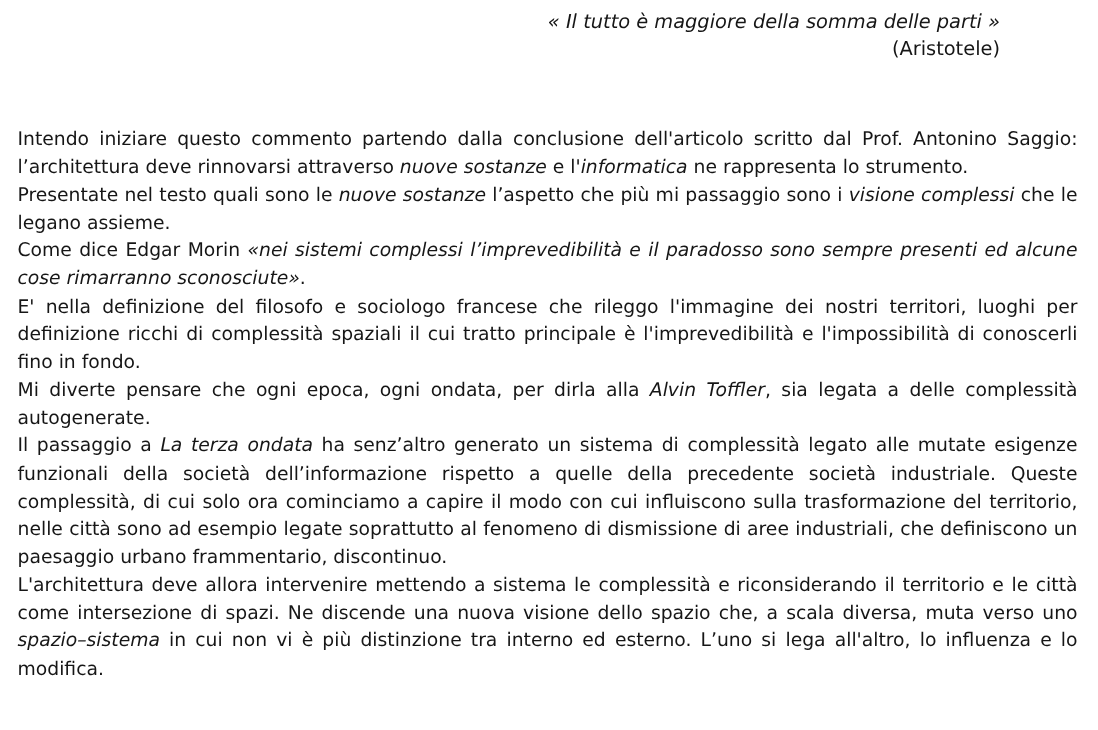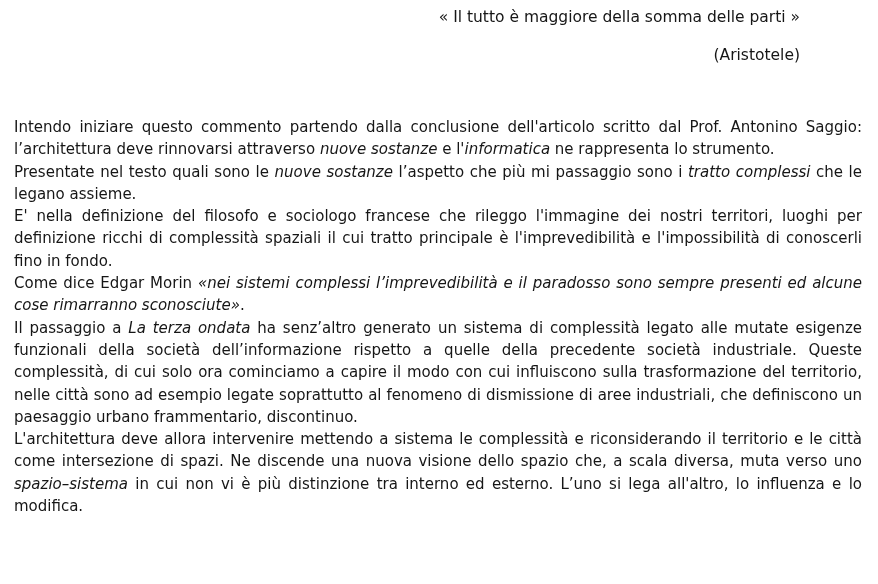--- a/index.html
+++ b/index.html
@@ -19,24 +19,24 @@
     font-family: "DejaVu Sans", "Liberation Sans", sans-serif;
   }
   .epigraph {
     padding-top: 6px;
     padding-right: 78px;
     text-align: right;
     font-size: 15.5px;
     line-height: 22px;
   }
   .epigraph-quote {
+    font-style: italic;
     text-align: right;
   }
   .epigraph-attribution {
-    margin-top: 16px;
     font-style: normal;
   }
   .body-text {
     margin: 50px 16px 12px 14px;
     text-align: justify;
     font-size: 15px;
     line-height: 22.3px;
   }
   .body-text p {
     margin: 0;
@@ -49,19 +49,20 @@
 </head>
 <body>
 
 <div class="page">
   <div class="epigraph">
     <div class="epigraph-quote">« Il tutto è maggiore della somma delle parti »</div>
     <div class="epigraph-attribution">(Aristotele)</div>
   </div>
   <div class="body-text">
       <p><span>Intendo iniziare questo commento partendo dalla conclusione dell'articolo scritto dal Prof. Antonino Saggio: l’architettura deve rinnovarsi attraverso </span><span class="it">nuove sostanze</span><span> e l'</span><span class="it">informatica</span><span> ne rappresenta lo strumento.</span></p>
-      <p><span>Presentate nel testo quali sono le </span><span class="it">nuove sostanze</span><span> l’aspetto che più mi passaggio sono i </span><span class="it">tratto complessi</span><span> che le legano assieme.</span></p>
+      <p><span>Presentate nel testo quali sono le </span><span class="it">nuove sostanze</span><span> l’aspetto che più mi passaggio sono i </span><span class="it">visione complessi</span><span> che le legano assieme.</span></p>
+      <p><span>Come dice Edgar Morin </span><span class="it">«nei sistemi complessi l’imprevedibilità e il paradosso sono sempre presenti ed alcune cose rimarranno sconosciute»</span><span>.</span></p>
       <p><span>E' nella definizione del filosofo e sociologo francese che rileggo l'immagine dei nostri territori, luoghi per definizione ricchi di complessità spaziali il cui tratto principale è l'imprevedibilità e l'impossibilità di conoscerli fino in fondo.</span></p>
-      <p><span>Come dice Edgar Morin </span><span class="it">«nei sistemi complessi l’imprevedibilità e il paradosso sono sempre presenti ed alcune cose rimarranno sconosciute»</span><span>.</span></p>
+      <p><span>Mi diverte pensare che ogni epoca, ogni ondata, per dirla alla </span><span class="it">Alvin Toffler</span><span>, sia legata a delle complessità autogenerate.</span></p>
       <p><span>Il passaggio a </span><span class="it">La terza ondata</span><span> ha senz’altro generato un sistema di complessità legato alle mutate esigenze funzionali della società dell’informazione rispetto a quelle della precedente società industriale. Queste complessità, di cui solo ora cominciamo a capire il modo con cui influiscono sulla trasformazione del territorio, nelle città sono ad esempio legate soprattutto al fenomeno di dismissione di aree industriali, che definiscono un paesaggio urbano frammentario, discontinuo.</span></p>
       <p><span>L'architettura deve allora intervenire mettendo a sistema le complessità e riconsiderando il territorio e le città come intersezione di spazi. Ne discende una nuova visione dello spazio che, a scala diversa, muta verso uno </span><span class="it">spazio–sistema</span><span> in cui non vi è più distinzione tra interno ed esterno. L’uno si lega all'altro, lo influenza e lo modifica.</span></p>
     </div>
 </div>
 
 </body></html>

